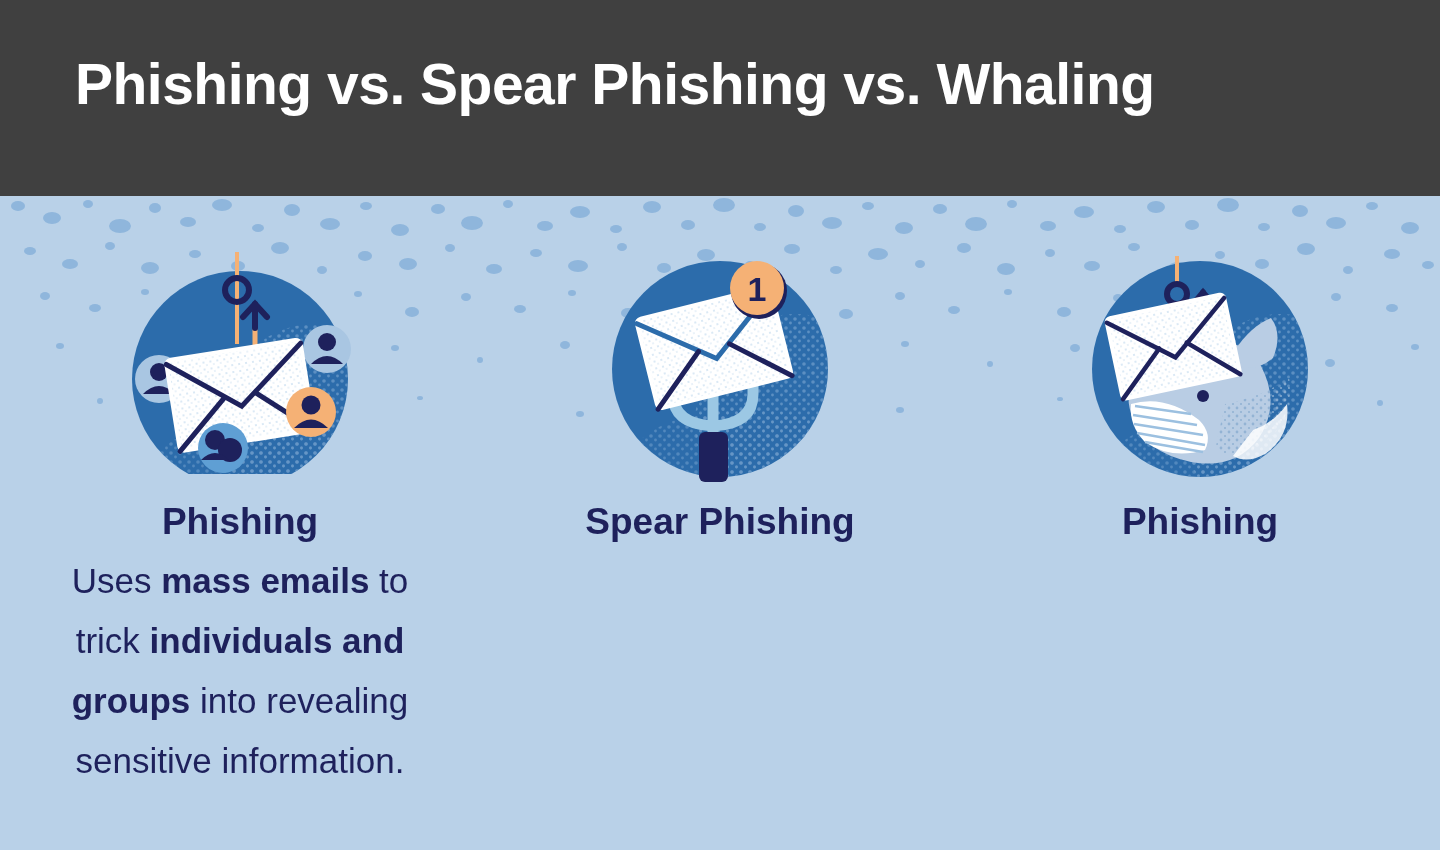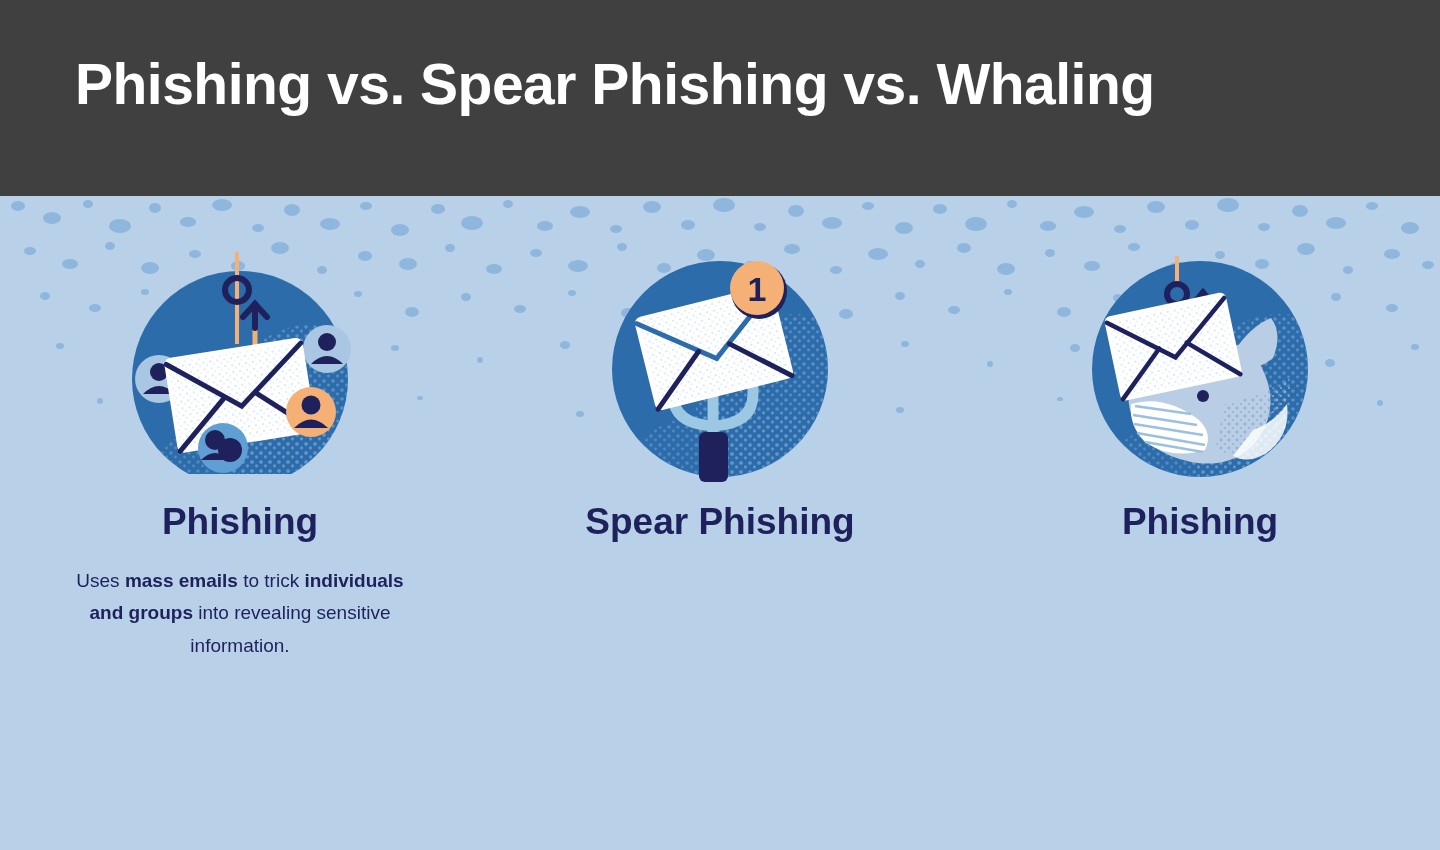--- a/index.html
+++ b/index.html
@@ -44,22 +44,22 @@
 
   .col-heading{
     font-size:37px; font-weight:bold; color:#1e215c;
     text-align:center; line-height:1.1;
   }
   .col-1 .col-heading{ margin-top:28px; }
   .col-2 .col-heading{ margin-top:18px; }
   .col-3 .col-heading{ margin-top:18px; }
 
   .col-body{
-    font-size:19px; color:#1e215c; text-align:center;
-    line-height:1.72; margin-top:22px;
+    font-size:35px; color:#1e215c; text-align:center;
+    line-height:1.72; margin-top:8px;
   }
   .col-1 .col-body{ width:360px; }
   .col-2 .col-body{ width:330px; }
   .col-3 .col-body{ width:390px; }
   .col-body b{ font-weight:bold; }
 </style>
 </head>
 <body>
 
 <div class="header">

